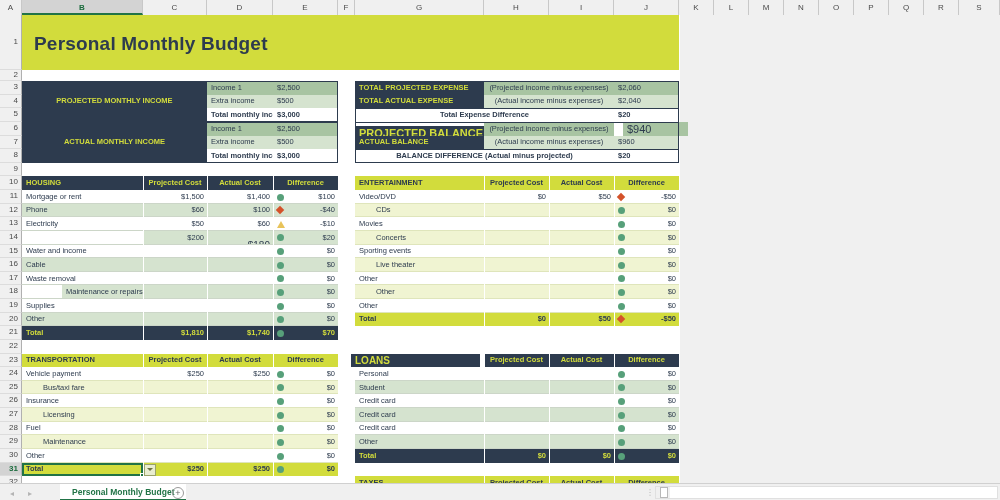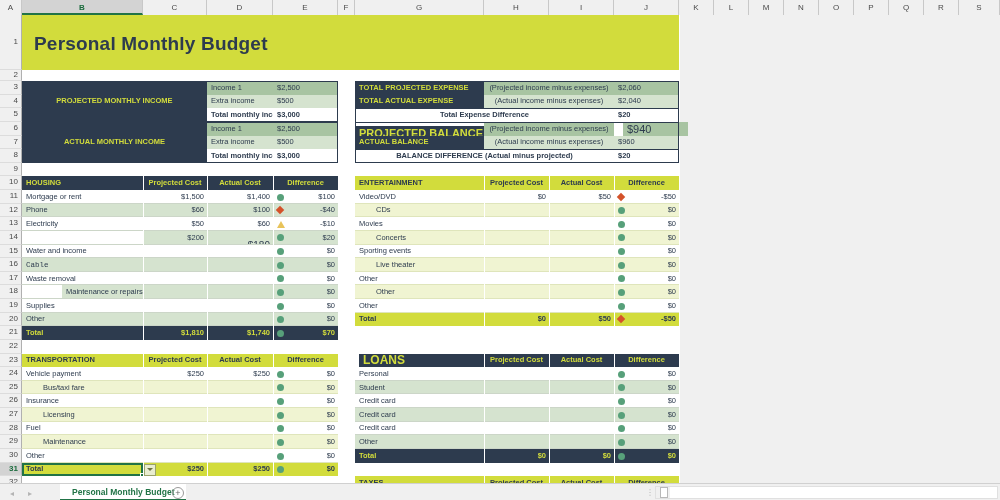--- a/index.html
+++ b/index.html
@@ -239,21 +239,21 @@
         </div>
         <div style="position: absolute; left: 0px; top: 228.56px; width: 316px; height: 1px; background: rgb(204, 214, 200);"></div>
         <div class="cell fill-white l" style="left: 0px; top: 229.56px; width: 121px; height: 13.63px; font-size: 7.5px;">Water and income</div>
         <div class="cell fill-white r" style="left: 121px; top: 229.56px; width: 64px; height: 13.63px; font-size: 7.5px;"></div>
         <div class="cell fill-white r" style="left: 185px; top: 229.56px; width: 66px; height: 13.63px; font-size: 7.5px;"></div>
         <div class="cell fill-white r" style="left: 251px; top: 229.56px; width: 65px; height: 13.63px; font-size: 7.5px;">$0</div>
         <div class="ico" style="left: 255px; top: 233.06px;">
           <div class="ico-circle"></div>
         </div>
         <div style="position: absolute; left: 0px; top: 242.19px; width: 316px; height: 1px; background: rgb(204, 214, 200);"></div>
-        <div class="cell fill-green-l l" style="left: 0px; top: 243.19px; width: 121px; height: 13.63px; font-size: 7.5px; font-family: Liberation Mono, monospace;">Cable</div>
+        <div class="cell fill-green-l l" style="left: 0px; top: 243.19px; width: 121px; height: 13.63px; font-size: 7.5px;">Cable</div>
         <div class="cell fill-green-l r" style="left: 121px; top: 243.19px; width: 64px; height: 13.63px; font-size: 7.5px;"></div>
         <div class="cell fill-green-l r" style="left: 185px; top: 243.19px; width: 66px; height: 13.63px; font-size: 7.5px;"></div>
         <div class="cell fill-green-l r" style="left: 251px; top: 243.19px; width: 65px; height: 13.63px; font-size: 7.5px;">$0</div>
         <div class="ico" style="left: 255px; top: 246.69px;">
           <div class="ico-circle"></div>
         </div>
         <div style="position: absolute; left: 0px; top: 255.82px; width: 316px; height: 1px; background: rgb(204, 214, 200);"></div>
         <div class="cell fill-white l" style="left: 0px; top: 256.82px; width: 121px; height: 13.63px; font-size: 7.5px;">Waste removal</div>
         <div class="cell fill-white r" style="left: 121px; top: 256.82px; width: 64px; height: 13.63px; font-size: 7.5px;"></div>
         <div class="cell fill-white r" style="left: 185px; top: 256.82px; width: 66px; height: 13.63px; font-size: 7.5px;"></div>
@@ -445,21 +445,21 @@
         <div class="cell fill-lime txt-navy l b" style="left: 333px; top: 297.71px; width: 129px; height: 13.63px; font-size: 7.5px;">Total</div>
         <div class="cell fill-lime txt-navy r b" style="left: 462px; top: 297.71px; width: 65px; height: 13.63px; font-size: 7.5px;">$0</div>
         <div class="cell fill-lime txt-navy r b" style="left: 527px; top: 297.71px; width: 65px; height: 13.63px; font-size: 7.5px;">$50</div>
         <div class="cell fill-lime txt-navy r b" style="left: 592px; top: 297.71px; width: 65px; height: 13.63px; font-size: 7.5px;">-$50</div>
         <div class="ico" style="left: 596px; top: 301.21px;">
           <div class="ico-diamond"></div>
         </div>
         <div style="position: absolute; left: 462px; top: 161.41px; width: 1px; height: 149.93px; background: rgb(255, 255, 255);"></div>
         <div style="position: absolute; left: 527px; top: 161.41px; width: 1px; height: 149.93px; background: rgb(255, 255, 255);"></div>
         <div style="position: absolute; left: 592px; top: 161.41px; width: 1px; height: 149.93px; background: rgb(255, 255, 255);"></div>
-        <div class="cell fill-navy txt-lime l b" style="left: 337px; top: 338.6px; width: 129px; height: 13.63px; font-size: 12px;">LOANS</div>
+        <div class="cell fill-navy txt-lime l b" style="left: 329px; top: 338.6px; width: 129px; height: 13.63px; font-size: 10px;">LOANS</div>
         <div class="cell fill-navy txt-lime c b" style="left: 462px; top: 338.6px; width: 65px; height: 13.63px; font-size: 7.5px;">Projected Cost</div>
         <div class="cell fill-navy txt-lime c b" style="left: 527px; top: 338.6px; width: 65px; height: 13.63px; font-size: 7.5px;">Actual Cost</div>
         <div class="cell fill-navy txt-lime c b" style="left: 592px; top: 338.6px; width: 65px; height: 13.63px; font-size: 7.5px;">Difference</div>
         <div class="cell fill-white l" style="left: 333px; top: 352.23px; width: 129px; height: 13.63px; font-size: 7.5px;">Personal</div>
         <div class="cell fill-white r" style="left: 462px; top: 352.23px; width: 65px; height: 13.63px; font-size: 7.5px;"></div>
         <div class="cell fill-white r" style="left: 527px; top: 352.23px; width: 65px; height: 13.63px; font-size: 7.5px;"></div>
         <div class="cell fill-white r" style="left: 592px; top: 352.23px; width: 65px; height: 13.63px; font-size: 7.5px;">$0</div>
         <div class="ico" style="left: 596px; top: 355.73px;">
           <div class="ico-circle"></div>
         </div>

